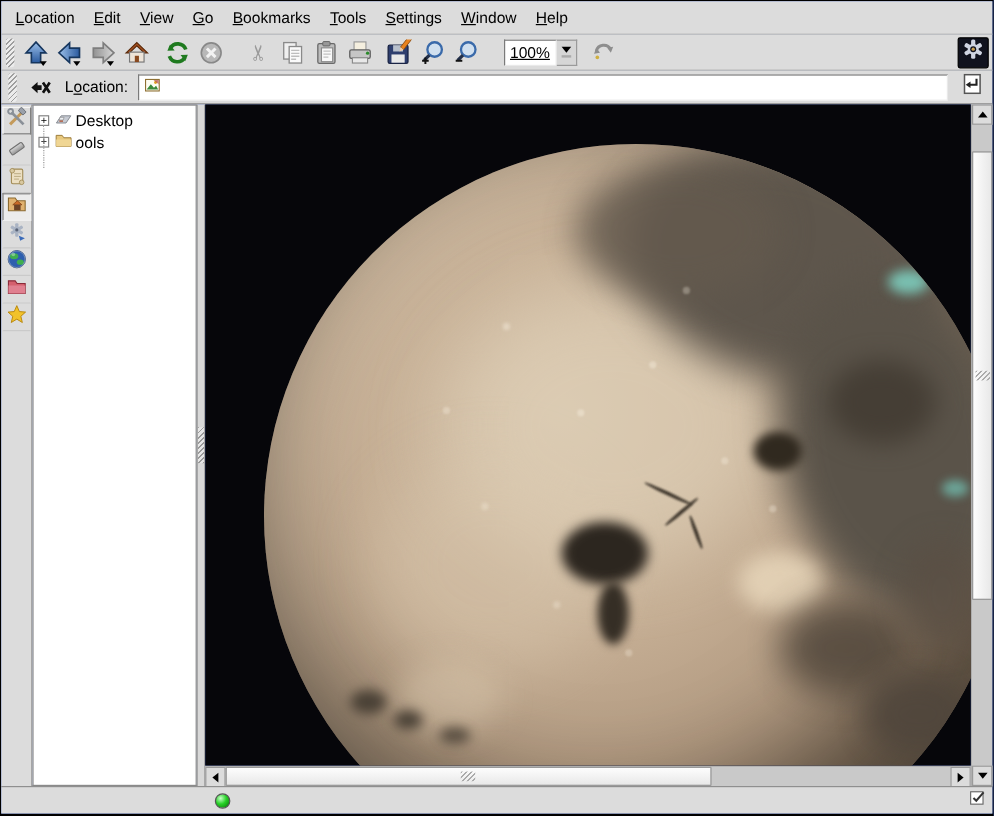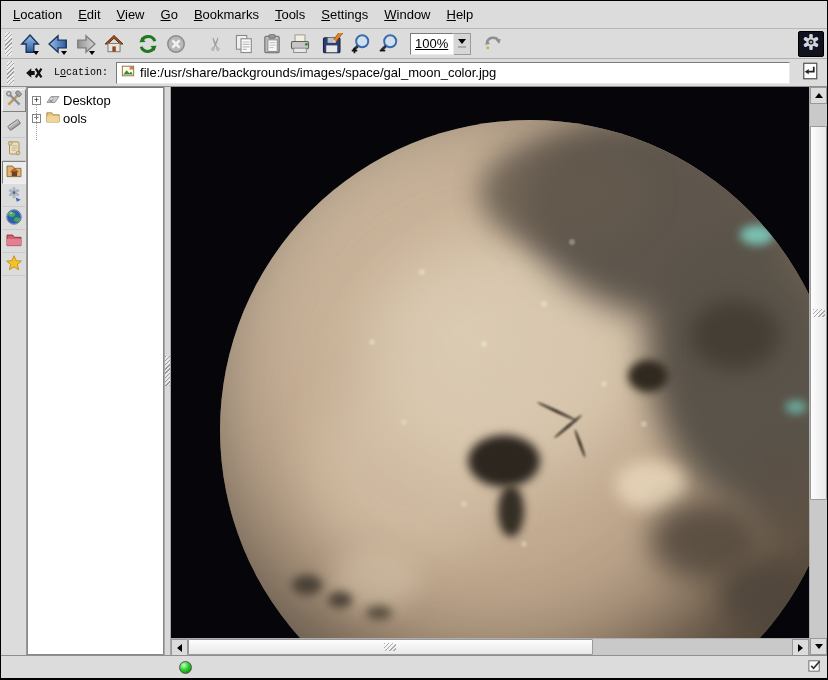--- a/index.html
+++ b/index.html
@@ -10,31 +10,31 @@
   
   .menubar{height:28px;display:flex;align-items:center;padding:0 4px;background:#dcdcdc;border-bottom:1px solid #b6b6b6;flex:0 0 auto;}
   .menu-item{padding:2px 8px;font-size:13px;color:#000;cursor:default;}
 
   
   .toolbar{height:30px;display:flex;align-items:center;padding:1px 3px;background:#dcdcdc;border-bottom:1px solid #b0b0b0;flex:0 0 auto;}
   .grip{width:7px;height:24px;margin:0 4px 0 1px;background:repeating-linear-gradient(135deg,#9e9e9e 0,#9e9e9e 1px,#ececec 1px,#ececec 3px);border-radius:2px;}
   .tbtn{width:28px;height:27px;display:flex;align-items:center;justify-content:center;position:relative;border:1px solid transparent;border-radius:2px;}
   .tbtn svg{display:block;}
   .caret{position:absolute;bottom:1px;right:4px;width:0;height:0;border-left:3.5px solid transparent;border-right:3.5px solid transparent;border-top:4px solid #000;}
-  .combo{display:flex;height:22px;margin-left:8px;text-decoration:underline;}
+  .combo{display:flex;height:22px;margin-left:18px;text-decoration:underline;}
   .combo .field{background:#fff;border:1px solid;border-color:#7a7a7a #e9e9e9 #e9e9e9 #7a7a7a;padding:2px 4px;font-size:13px;min-width:44px;display:flex;align-items:center;}
   .combo .cbtn{width:17px;background:#d6d6d6;border:1px solid #9a9a9a;border-left:none;display:flex;flex-direction:column;align-items:center;justify-content:center;gap:2px;}
   .combo .cbtn .tri{width:0;height:0;border-left:4px solid transparent;border-right:4px solid transparent;border-top:5px solid #000;}
   .combo .cbtn .bar{width:8px;height:2px;background:#aaa;}
   .spacer{flex:1;}
   .logo-box{width:26px;height:26px;background:#10121e;border:1px solid #000;border-radius:2px;display:flex;align-items:center;justify-content:center;}
 
   
   .locbar{height:28px;display:flex;align-items:center;padding:0 5px;background:#dcdcdc;border-bottom:1px solid #8f8f8f;flex:0 0 auto;gap:4px;}
-  .loc-label{font-size:10px;margin:0 4px;font-family:Liberation Mono, monospace;}
+  .loc-label{font-size:13px;margin:0 4px;}
   .urlcombo{flex:1;display:flex;height:22px;}
   .urlcombo .field{flex:1;background:#fff;border:1px solid;border-color:#7a7a7a #e9e9e9 #e9e9e9 #7a7a7a;display:flex;align-items:center;padding:0 4px;gap:5px;font-size:13px;white-space:nowrap;overflow:hidden;}
   .gobtn{width:24px;height:24px;display:flex;align-items:center;justify-content:center;margin-left:4px;}
 
   
   .main{flex:1;display:flex;min-height:0;}
   .iconbar{width:26px;border-right:1px solid #9a9a9a;display:flex;flex-direction:column;align-items:center;padding-top:2px;background:#dcdcdc;flex:0 0 auto;}
   .sbtn{width:24px;height:23px;display:flex;align-items:center;justify-content:center;border:1px solid transparent;border-bottom:1px solid #cacaca;}
   .sbtn.raised{border:1px solid;border-color:#f5f5f5 #808080 #808080 #f5f5f5;margin-bottom:3px;}
   .sbtn.pressed{border:1px solid;border-color:#808080 #f0f0f0 #f0f0f0 #808080;background:#ececec;}
@@ -300,21 +300,20 @@
     </div>
     <span class="loc-label">L<u>o</u>cation:</span>
     <div class="urlcombo">
       <div class="field">
         <span><svg width="14" height="14" viewBox="0 0 16 16">
               <rect x="1.5" y="2.5" width="13" height="11" fill="#fdfdf2" stroke="#8a6a2a" stroke-width="1"></rect>
               <polygon points="2.5,12 6.5,7 9.5,10.5 11.5,8.5 13.5,12" fill="#3a8a3a"></polygon>
               <circle cx="11" cy="5.5" r="1.4" fill="#e0a020"></circle>
               <polygon points="9,3 14,3 14,7" fill="#b04a4a" fill-opacity=".7"></polygon>
             </svg></span>
-        <span>file:/usr/share/backgrounds/images/space/gal_moon_color.jpg</span>
       </div>
       <div class="cbtn"><span class="tri"></span><span class="bar"></span></div>
     </div>
     <div class="gobtn">
       <span><svg width="20" height="20" viewBox="0 0 16 16">
             <rect x="3" y="1.8" width="10.4" height="12.4" fill="#fff" stroke="#555" stroke-width="1"></rect>
             <path d="M11 4.5 V8.5 H6.6" stroke="#222" stroke-width="1.4" fill="none"></path>
             <polygon points="7,6.4 7,10.6 3.8,8.5" fill="#222"></polygon>
           </svg></span>
     </div>

